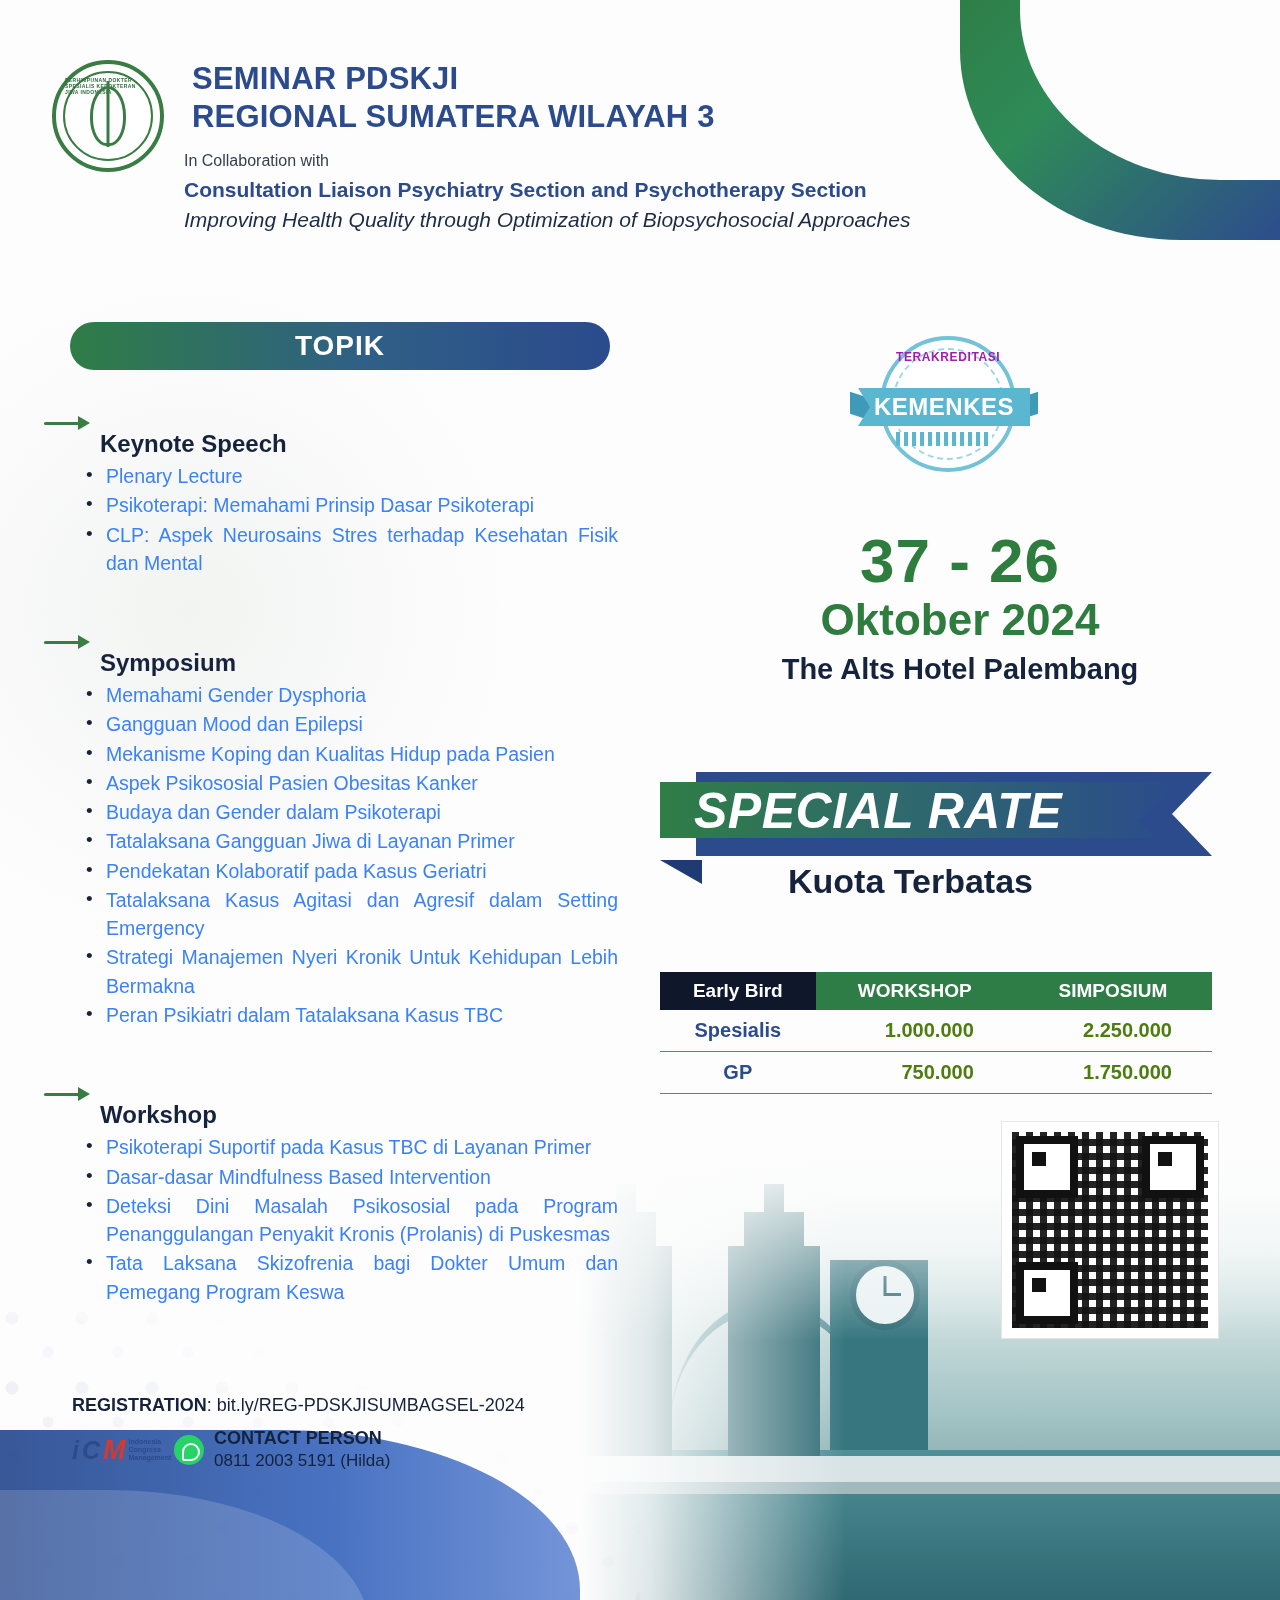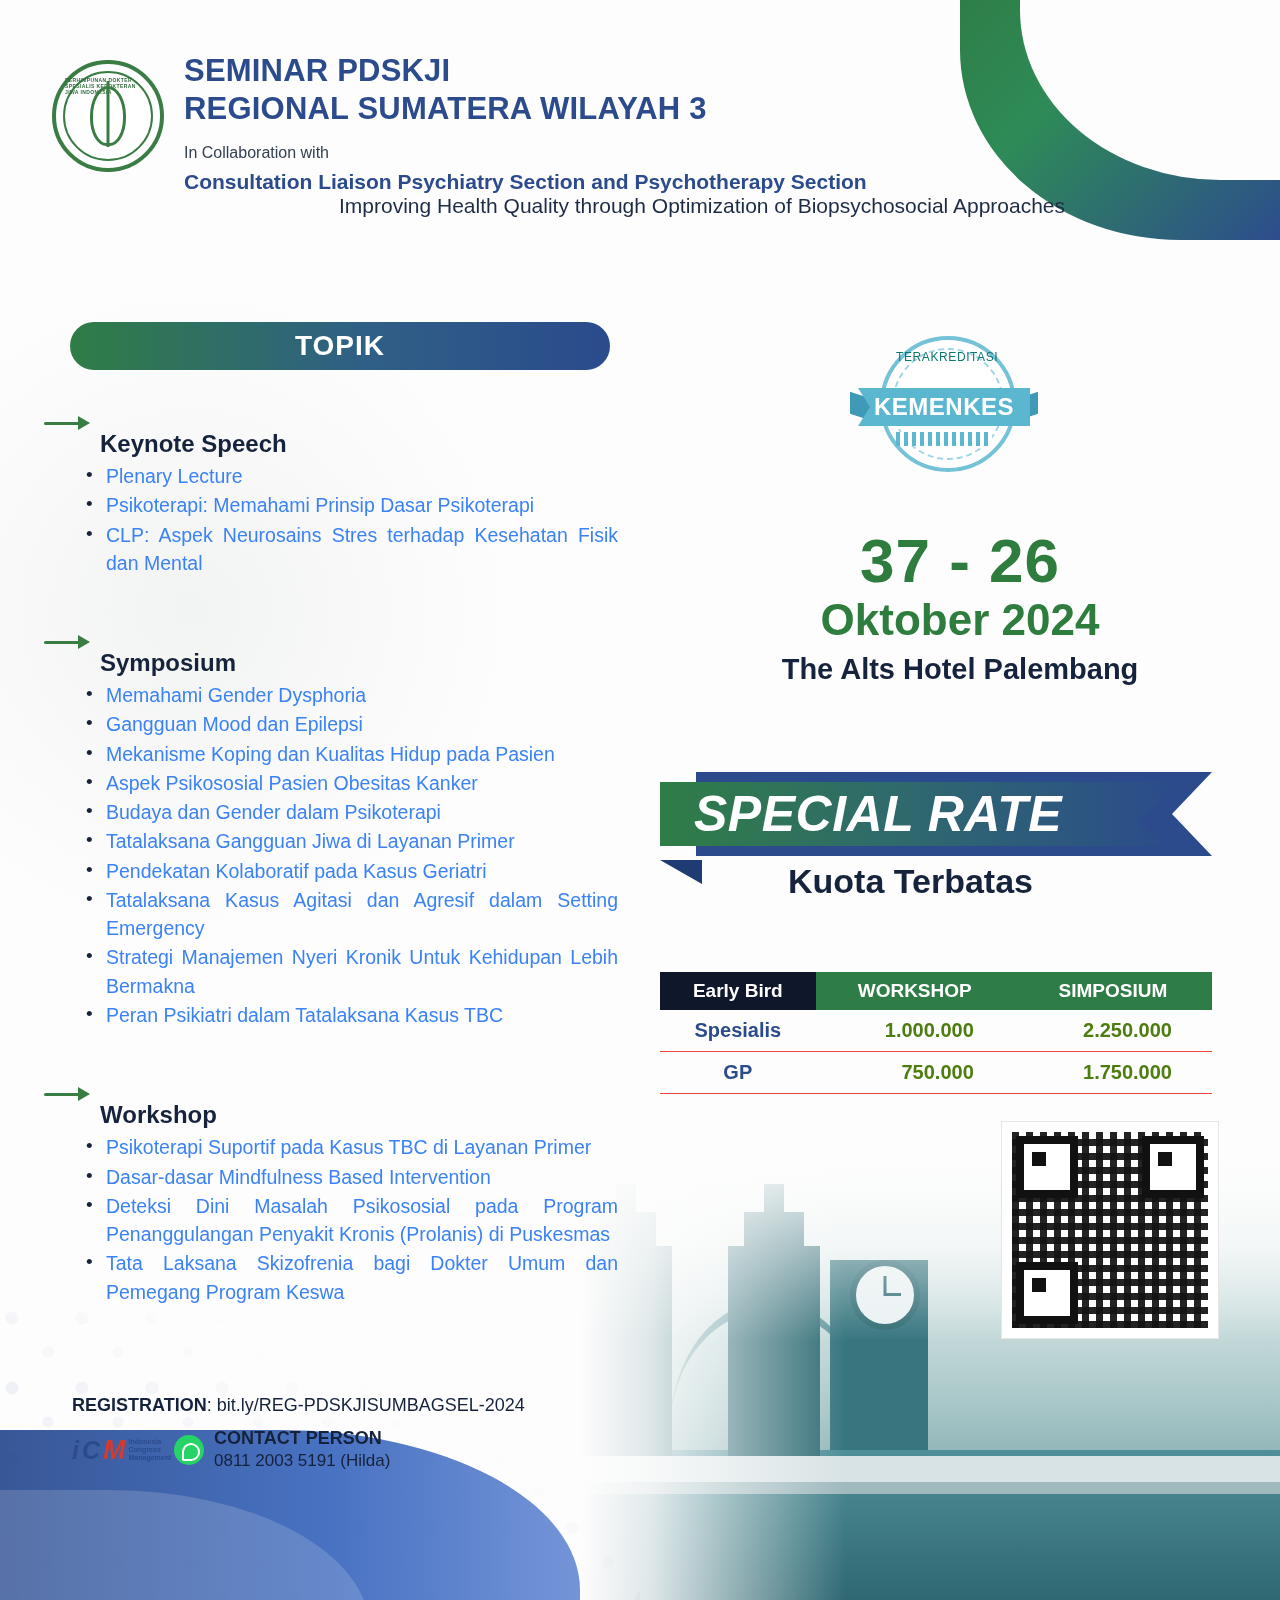--- a/index.html
+++ b/index.html
@@ -85,25 +85,25 @@
   }
   .logo .snake{
     width:30px;height:54px;border:3px solid #3a7d44;border-radius:50% 50% 46% 46%;
     position:relative;
   }
   .logo .snake:after{
     content:"";position:absolute;left:50%;top:-8px;width:3px;height:66px;background:#3a7d44;transform:translateX(-50%);
   }
   .title-block{margin-left:132px;}
   h1.title{
-    margin:0;font-size:31px;line-height:1.22;font-weight:bold;color:#2b4b8c;letter-spacing:.2px;
+    margin:8px;font-size:31px;line-height:1.22;font-weight:bold;color:#2b4b8c;letter-spacing:.2px;
   }
   .collab{margin-top:16px;font-size:16px;color:#34404f;}
   .collab-bold{margin-top:8px;font-size:21px;font-weight:bold;color:#2b4b8c;}
-  .tagline{font-size:21px;color:#1d2c44;text-align:center;}
+  .tagline{margin-top:6px;font-size:21px;font-style:italic;color:#1d2c44;}
 
   
   .topik{
     position:absolute;left:70px;top:322px;width:540px;height:48px;border-radius:24px;
     background:linear-gradient(90deg,#2f7d46 0%,#2f5f86 55%,#2b4b8c 100%);
     color:#fff;font-size:28px;font-weight:bold;letter-spacing:1px;
     display:flex;align-items:center;justify-content:center;
   }
 
   
@@ -130,21 +130,21 @@
   }
   .seal .circle{
     position:absolute;left:22px;top:0;width:128px;height:128px;border-radius:50%;
     border:4px solid #74c2d8;background:#fff;
   }
   .seal .circle:after{
     content:"";position:absolute;inset:8px;border-radius:50%;border:2px dashed #9ed6e6;
   }
   .seal .top-text{
     position:absolute;left:38px;top:14px;width:96px;text-align:right;font-size:12px;
-    font-weight:normal;color:#0f766e;letter-spacing:.6px;
+    font-weight:bold;color:#a21caf;letter-spacing:.6px;
   }
   .seal .ribbon{
     position:absolute;left:0;top:52px;width:172px;height:38px;background:#5bb7d0;
     clip-path:polygon(0 0,172px 0,172px 38px,0 38px,12px 19px);
     display:flex;align-items:center;justify-content:center;
     color:#fff;font-weight:bold;font-size:24px;letter-spacing:.5px;
   }
   .seal .ribbon-l{position:absolute;left:-8px;top:60px;width:26px;height:22px;background:#3e9ab6;transform:skewY(18deg);}
   .seal .ribbon-r{position:absolute;right:-8px;top:60px;width:26px;height:22px;background:#3e9ab6;transform:skewY(-18deg);}
   .seal .bars{position:absolute;left:38px;top:96px;width:96px;height:14px;
@@ -155,24 +155,24 @@
   .date-month{font-size:44px;font-weight:bold;color:#2e7d3e;line-height:1.25;}
   .venue{font-size:29px;font-weight:bold;color:#16233c;margin-top:6px;}
 
   
   .rate-wrap{position:absolute;left:660px;top:762px;width:560px;height:160px;}
   .rate-shadow{
     position:absolute;left:36px;top:10px;width:516px;height:84px;background:#2b4b8c;
     clip-path:polygon(0 0,516px 0,476px 42px,516px 84px,0 84px,0 0);
   }
   .rate-band{
-    position:absolute;left:0;top:20px;width:520px;height:64px;
+    position:absolute;left:0;top:20px;width:520px;height:56px;
     background:linear-gradient(90deg,#2f7d46 0%,#2f6a6c 45%,#2b4b8c 100%);
     clip-path:polygon(0 0,520px 0,478px 39px,520px 78px,0 78px,0 0);
-    display:flex;align-items:center;
+    display:flex;align-items:flex-start;
   }
   .rate-band span{
     margin-left:34px;color:#fff;font-size:50px;font-weight:bold;font-style:italic;letter-spacing:.5px;
   }
   .rate-tail{position:absolute;left:0;top:98px;width:42px;height:24px;background:#1f3b73;
     clip-path:polygon(0 0,42px 0,42px 24px);}
   .kuota{position:absolute;left:128px;top:100px;font-size:34px;font-weight:bold;color:#16233c;}
 
   
   .price{position:absolute;left:660px;top:972px;width:552px;}

